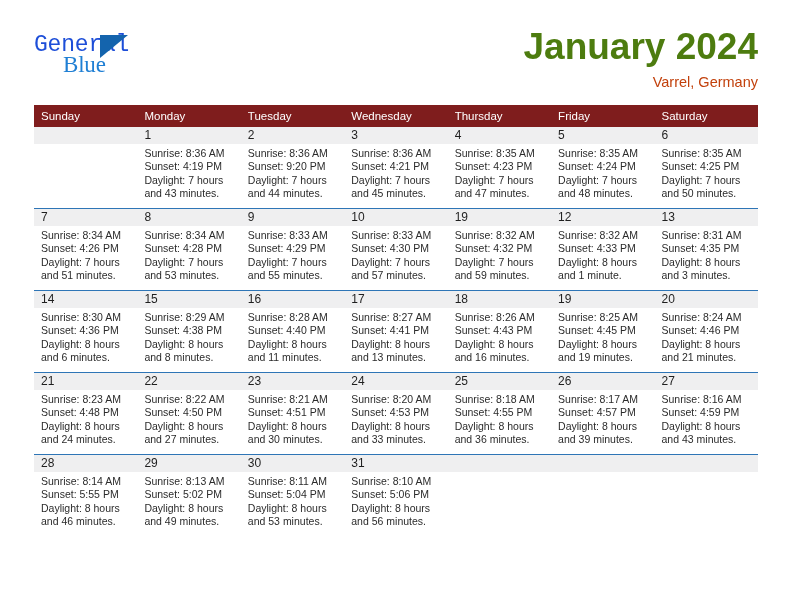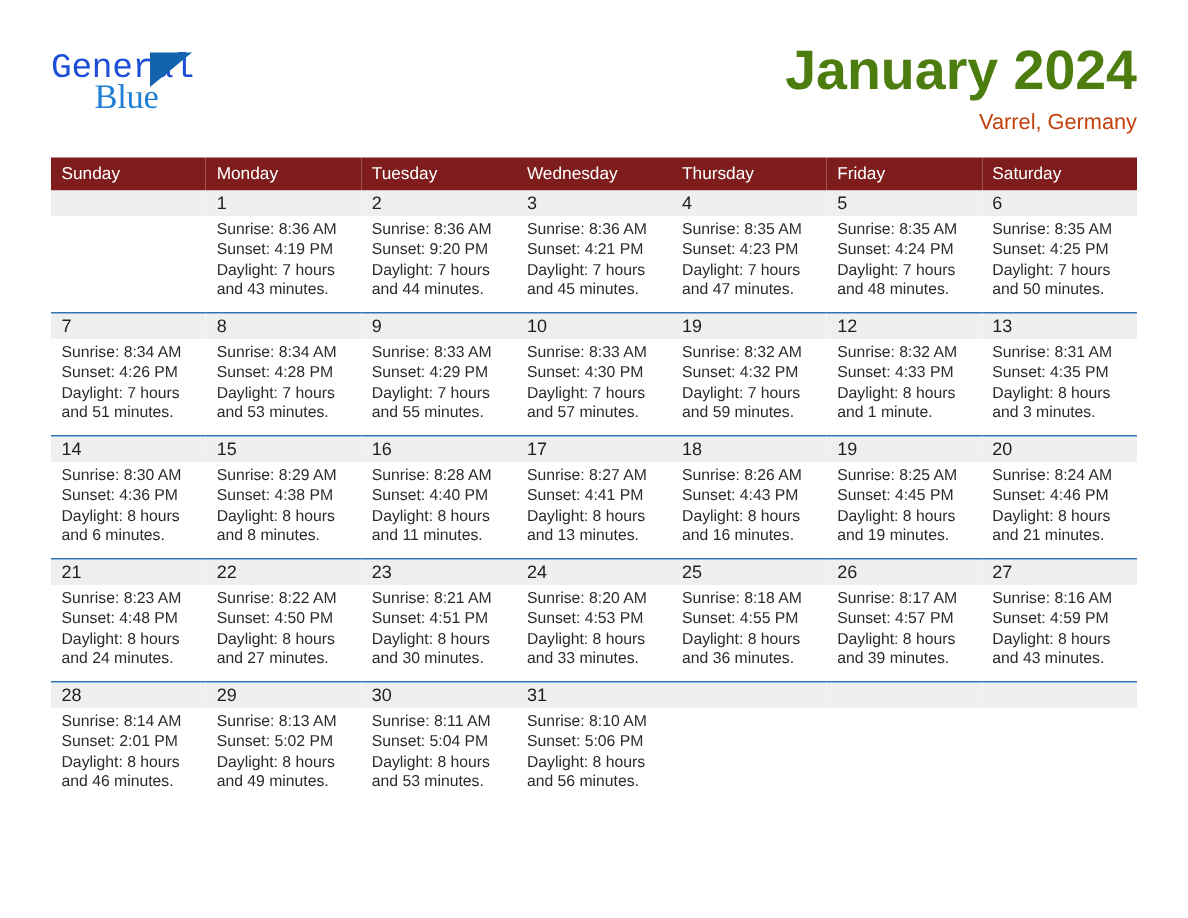--- a/index.html
+++ b/index.html
@@ -421,21 +421,21 @@
               <div>Daylight: 8 hours</div>
               <div>and 43 minutes.</div>
             </div>
           </td>
         </tr>
         <tr class="week-5">
           <td>
             <div class="daynum-band">28</div>
             <div class="cell-body">
               <div>Sunrise: 8:14 AM</div>
-              <div>Sunset: 2:01 PM</div>
+              <div>Sunset: 5:55 PM</div>
               <div>Daylight: 8 hours</div>
               <div>and 46 minutes.</div>
             </div>
           </td>
           <td>
             <div class="daynum-band">29</div>
             <div class="cell-body">
               <div>Sunrise: 8:13 AM</div>
               <div>Sunset: 5:02 PM</div>
               <div>Daylight: 8 hours</div>

